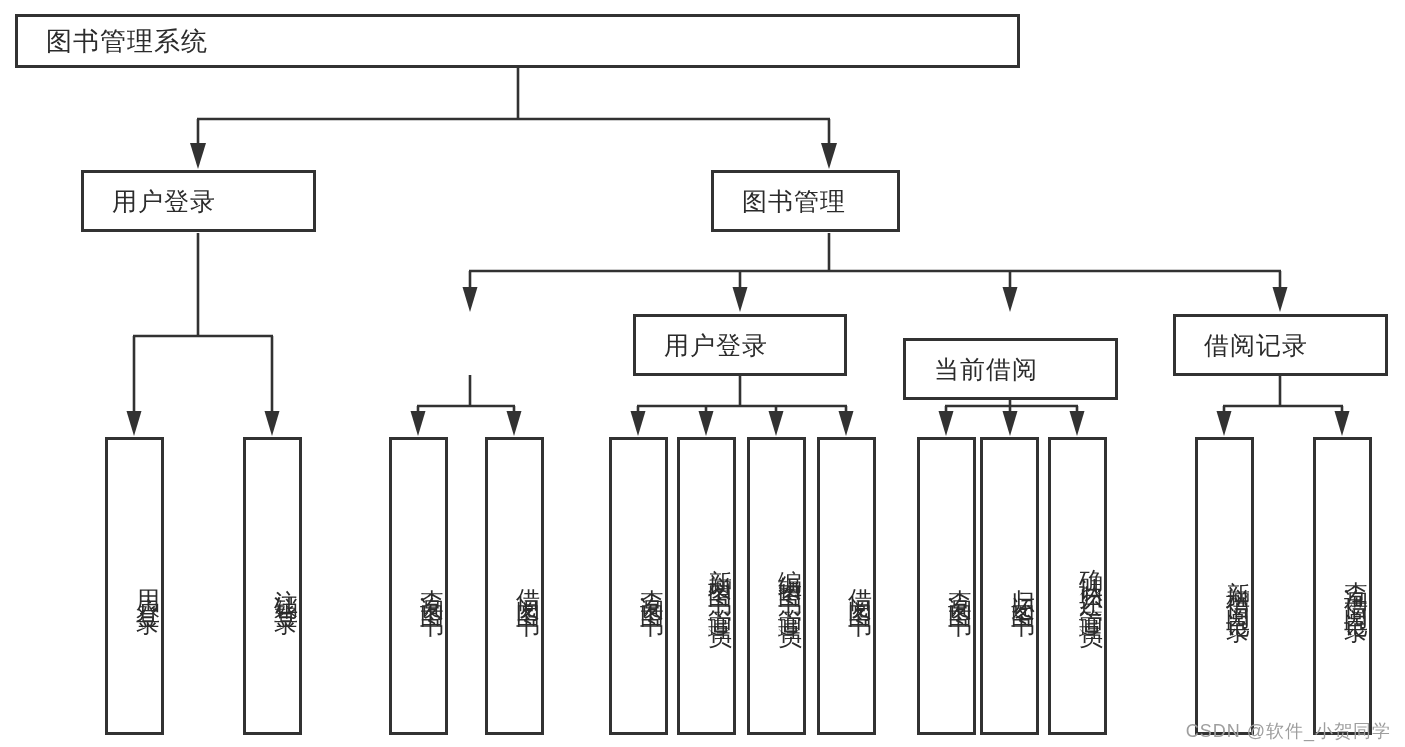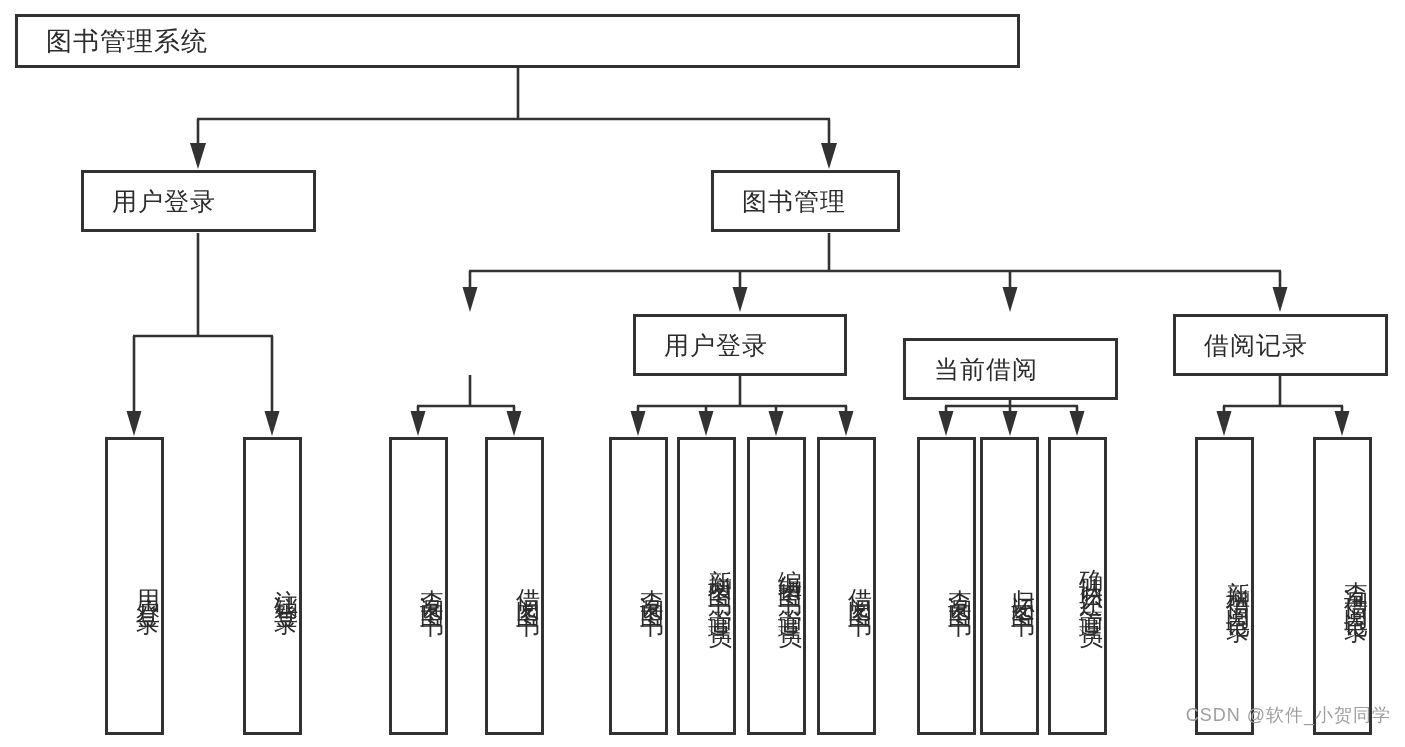--- a/index.html
+++ b/index.html
@@ -64,21 +64,21 @@
     writing-mode: vertical-rl;
     text-orientation: mixed;
     font-size: 24px;
     letter-spacing: 8px;
     line-height: 1;
     white-space: nowrap;
   }
   .watermark {
     position: absolute;
     right: 14px;
-    bottom: 20px;
+    bottom: 4px;
     font-size: 18px;
     letter-spacing: 1px;
     color: var(--wm);
   }
 </style>
 </head>
 <body>
 
 <div class="canvas">
 

